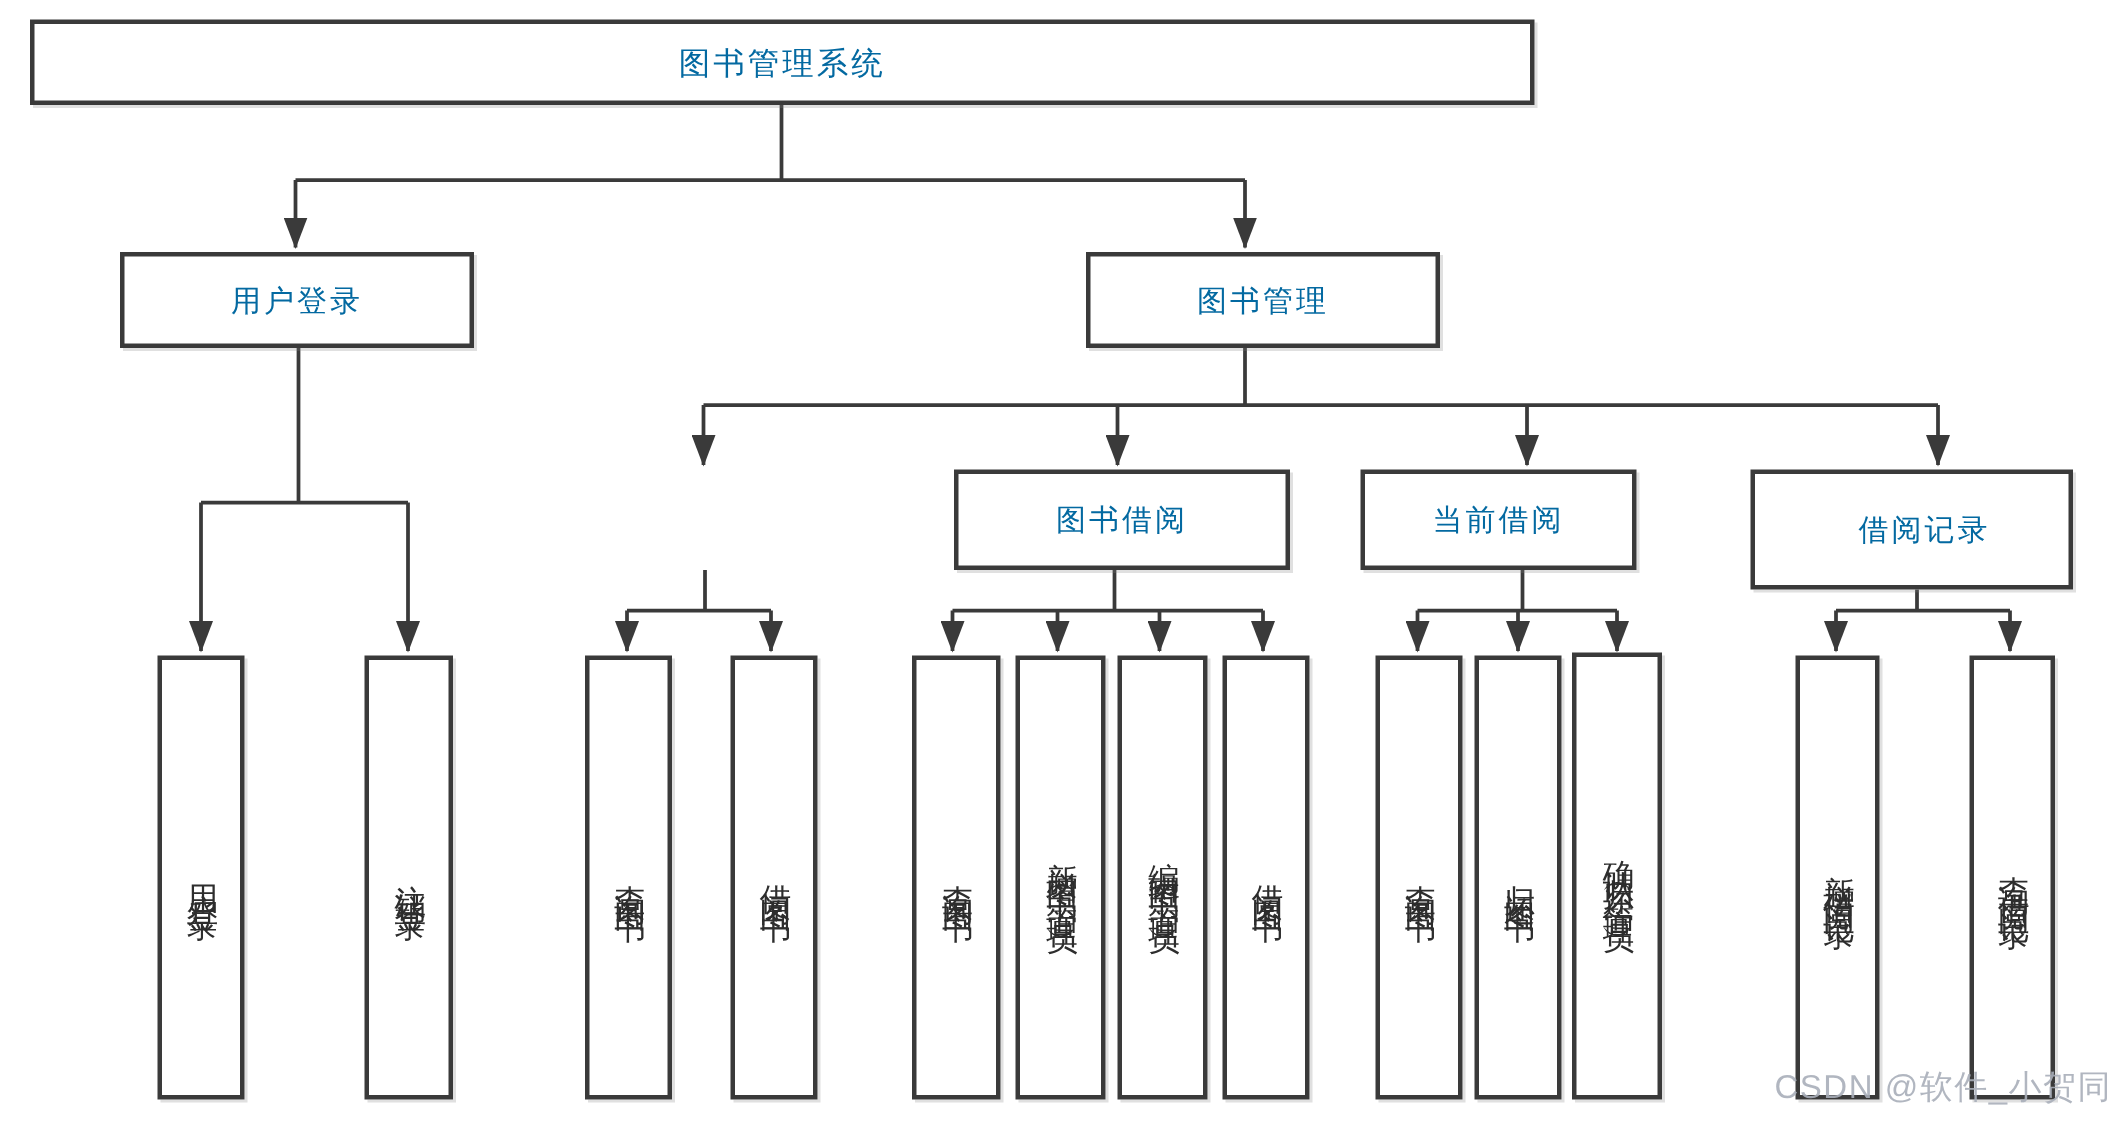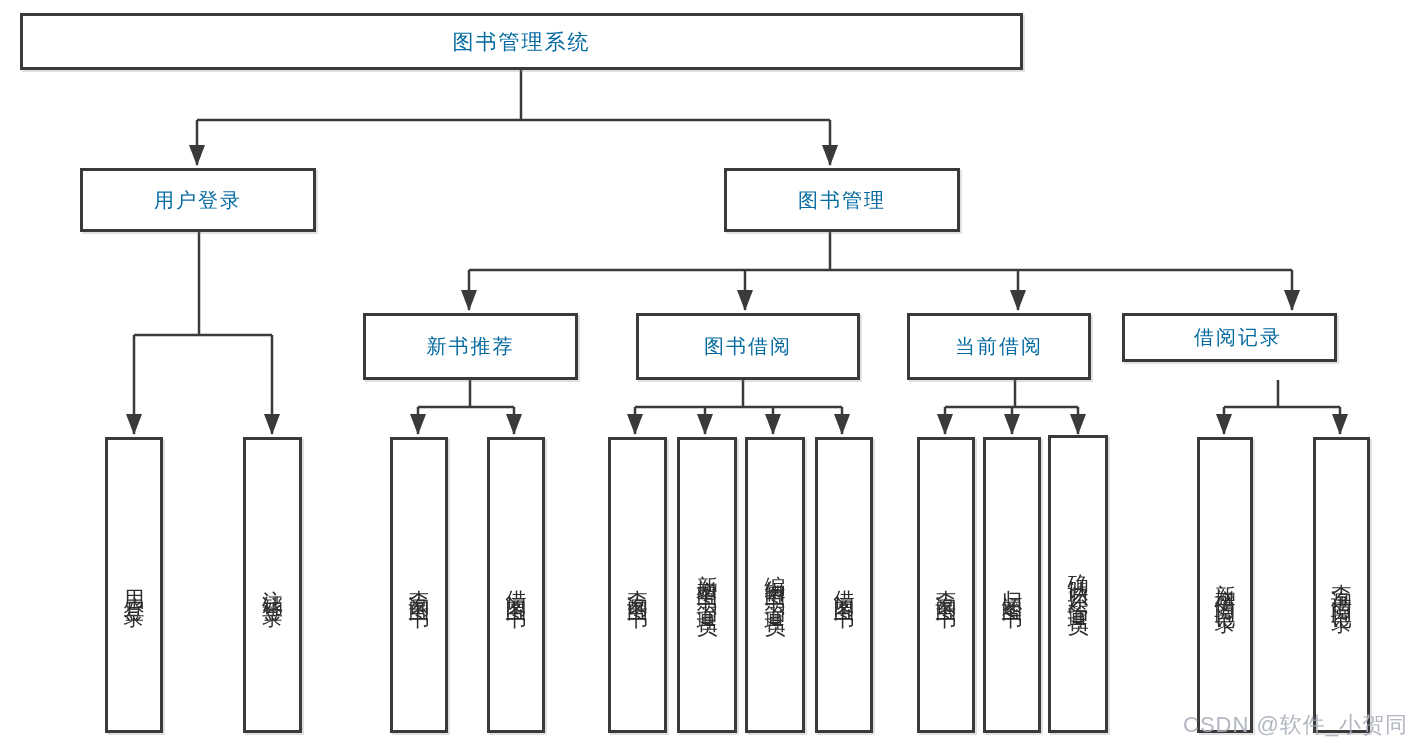--- a/index.html
+++ b/index.html
@@ -102,24 +102,23 @@
       <path d="M1224,407 V434" marker-end="url(#arrow)"></path>
       <path d="M1340,407 V434" marker-end="url(#arrow)"></path>
     </g>
   </svg>
 
   <div class="node root" style="left:20px;top:13px;width:1003px;height:57px;">图书管理系统</div>
 
   <div class="node" style="left:80px;top:168px;width:236px;height:64px;">用户登录</div>
   <div class="node" style="left:712px;top:168px;width:236px;height:64px;margin-left:12px;">图书管理</div>
 
-  <div class="node" style="left:363px;top:313px;width:215px;height:67px;">新书推荐</div>
   <div class="node" style="left:636px;top:313px;width:224px;height:67px;">图书借阅</div>
   <div class="node" style="left:907px;top:313px;width:184px;height:67px;">当前借阅</div>
-  <div class="node" style="left:1122px;top:313px;width:215px;height:49px;padding-left:17px;">借阅记录</div>
+  <div class="node" style="left:1167px;top:313px;width:215px;height:80px;padding-left:17px;">借阅记录</div>
 
   <div class="vnode" style="left:105px;top:437px;width:58px;height:296px;">用户登录</div>
   <div class="vnode" style="left:243px;top:437px;width:59px;height:296px;">注销登录</div>
 
   <div class="vnode" style="left:390px;top:437px;width:58px;height:296px;">查询图书</div>
   <div class="vnode" style="left:487px;top:437px;width:58px;height:296px;">借阅图书</div>
 
   <div class="vnode" style="left:608px;top:437px;width:59px;height:296px;">查询图书</div>
   <div class="vnode" style="left:677px;top:437px;width:60px;height:296px;">新增图书（管理员）</div>
   <div class="vnode" style="left:745px;top:437px;width:60px;height:296px;">编辑图书（管理员）</div>

